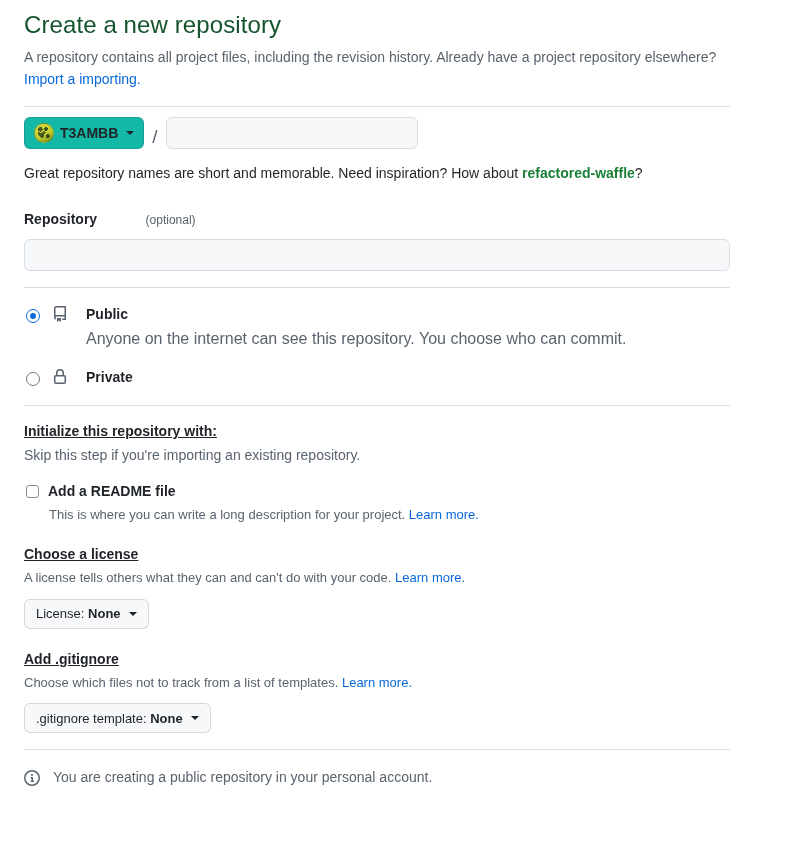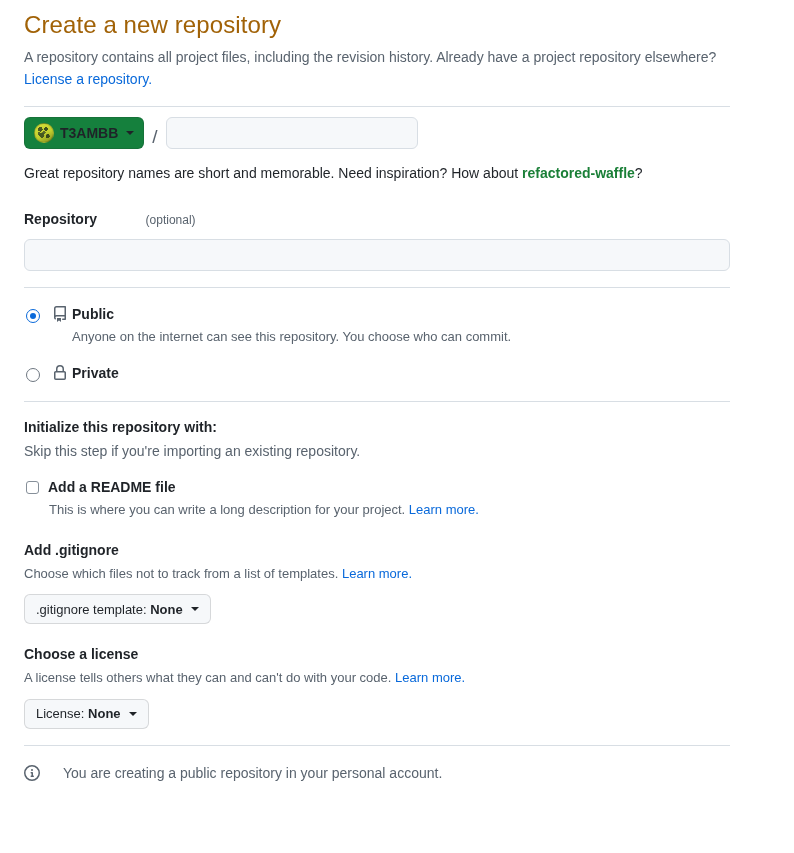--- a/index.html
+++ b/index.html
@@ -23,21 +23,21 @@
   .wrap {
     margin-left: 24px;
     width: 706px;
   }
 
   
   .title {
     font-size: 24px;
     font-weight: 400;
     line-height: 1.25;
-    color: #a16207;
+    color: #14532d;
     margin: 10px 0 0 0;
     letter-spacing: .1px;
   }
   .subtitle {
     font-size: 14px;
     color: #59636e;
     line-height: 1.5;
     margin-top: 7px;
   }
   .link {
@@ -81,21 +81,21 @@
     margin-top: 20px;
   }
   .labels-row .ownercol { width: 154px; }
 
   .ownerbtn {
     display: inline-flex;
     align-items: center;
     gap: 6px;
     height: 32px;
     padding: 0 9px;
-    background: #15803d;
+    background: #14b8a6;
     border: 1px solid rgba(31,35,40,.15);
     border-radius: 6px;
     font-size: 14px;
     font-weight: bold;
     color: #1f2328;
     cursor: pointer;
     white-space: nowrap;
   }
   .avatar {
     width: 20px; height: 20px;
@@ -183,40 +183,41 @@
     width: 6px; height: 6px;
     border-radius: 50%;
     background: #0969da;
   }
   .visicon {
     width: 16px; height: 20px;
     margin: 1px 0 0 12px;
     flex: none;
     color: #59636e;
   }
-  .vistext { margin-left: 4px; }
+  .vistext { margin-left: 18px; }
   .vistitle {
     font-size: 14px;
     font-weight: bold;
     color: #1f2328;
     line-height: 1.4;
   }
   .visdesc {
-    font-size: 13px;
+    font-size: 16px;
     color: #59636e;
     line-height: 1.5;
     margin-top: 3px;
   }
 
   
   .sec-title {
     font-size: 14px;
     font-weight: bold;
     color: #1f2328;
     line-height: 1.5;
+    text-decoration: underline;
   }
   .sec-sub {
     font-size: 14px;
     color: #59636e;
     line-height: 1.5;
     margin-top: 3px;
   }
   .checkrow {
     display: flex;
     align-items: flex-start;
@@ -262,41 +263,41 @@
     color: #1f2328;
     cursor: pointer;
     white-space: nowrap;
   }
   .selbtn b { font-weight: bold; }
 
   
   .note {
     display: flex;
     align-items: center;
-    gap: 23px;
+    gap: 13px;
     font-size: 14px;
     color: #59636e;
     margin-top: 17px;
     line-height: 1.5;
   }
   .infoicon {
     width: 16px; height: 16px;
     flex: none;
     color: #59636e;
   }
 </style>
 </head>
 <body>
 
 <div class="page">
   <div class="wrap">
 
     <h1 class="title">Create a new repository</h1>
     <div class="subtitle">A repository contains all project files, including the revision history. Already have a project repository elsewhere?</div>
-    <div class="import-line"><a class="link">License a repository.</a></div>
+    <div class="import-line"><a class="link">Import a importing.</a></div>
 
     <hr class="rule">
 
 
     <div class="ownerrow">
       <button class="ownerbtn">
         <span class="avatar"></span>
         <span>T3AMBB</span>
         <span class="caret"></span>
       </button>
@@ -353,33 +354,33 @@
       <div class="sec-sub">Skip this step if you're importing an existing repository.</div>
 
       <div class="checkrow">
         <span class="checkbox"></span>
         <span class="checklabel">Add a README file</span>
       </div>
       <div class="subnote"><span>This is where you can write a long description for your project. </span><a class="link">Learn more.</a></div>
     </div>
 
     <div class="gsec">
+      <div class="sec-title">Choose a license</div>
+      <div class="sec-sub"><span>A license tells others what they can and can't do with your code. </span><a class="link">Learn more.</a></div>
+      <button class="selbtn">
+        <span><span>License: </span><b>None</b></span>
+        <span class="caret"></span>
+      </button>
+    </div>
+
+    <div class="gsec">
       <div class="sec-title">Add .gitignore</div>
       <div class="sec-sub"><span>Choose which files not to track from a list of templates. </span><a class="link">Learn more.</a></div>
       <button class="selbtn">
         <span><span>.gitignore template: </span><b>None</b></span>
-        <span class="caret"></span>
-      </button>
-    </div>
-
-    <div class="gsec">
-      <div class="sec-title">Choose a license</div>
-      <div class="sec-sub"><span>A license tells others what they can and can't do with your code. </span><a class="link">Learn more.</a></div>
-      <button class="selbtn">
-        <span><span>License: </span><b>None</b></span>
         <span class="caret"></span>
       </button>
     </div>
 
     <hr class="rule">
 
     <div class="note">
       <span class="infoicon">
         <svg viewBox="0 0 16 16" width="16" height="16" fill="currentColor" aria-hidden="true">
           <path d="M0 8a8 8 0 1 1 16 0A8 8 0 0 1 0 8Zm8-6.5a6.5 6.5 0 1 0 0 13 6.5 6.5 0 0 0 0-13ZM6.5 7.75A.75.75 0 0 1 7.25 7h1a.75.75 0 0 1 .75.75v2.75h.25a.75.75 0 0 1 0 1.5h-2a.75.75 0 0 1 0-1.5h.25v-2h-.25a.75.75 0 0 1-.75-.75ZM8 6a1 1 0 1 1 0-2 1 1 0 0 1 0 2Z"></path>

